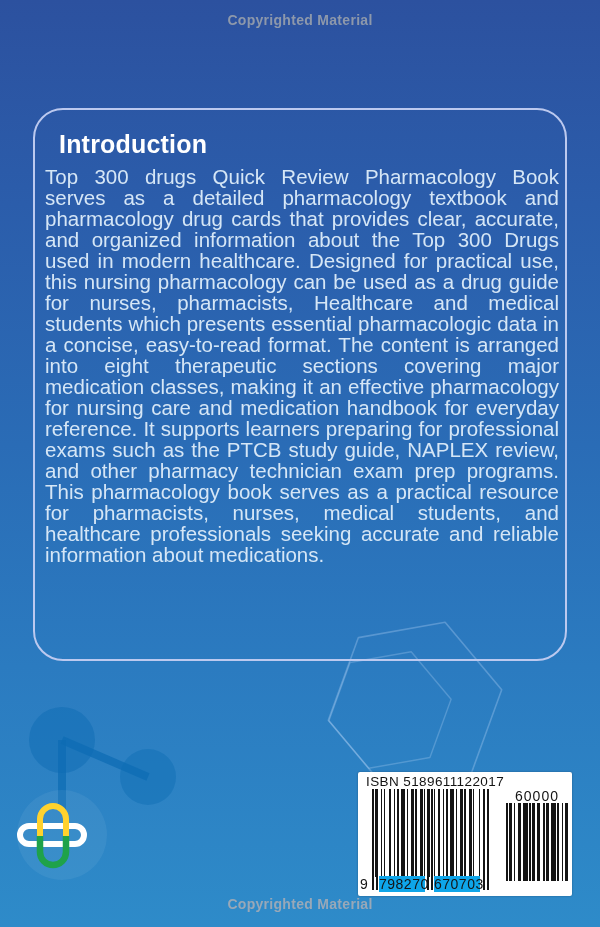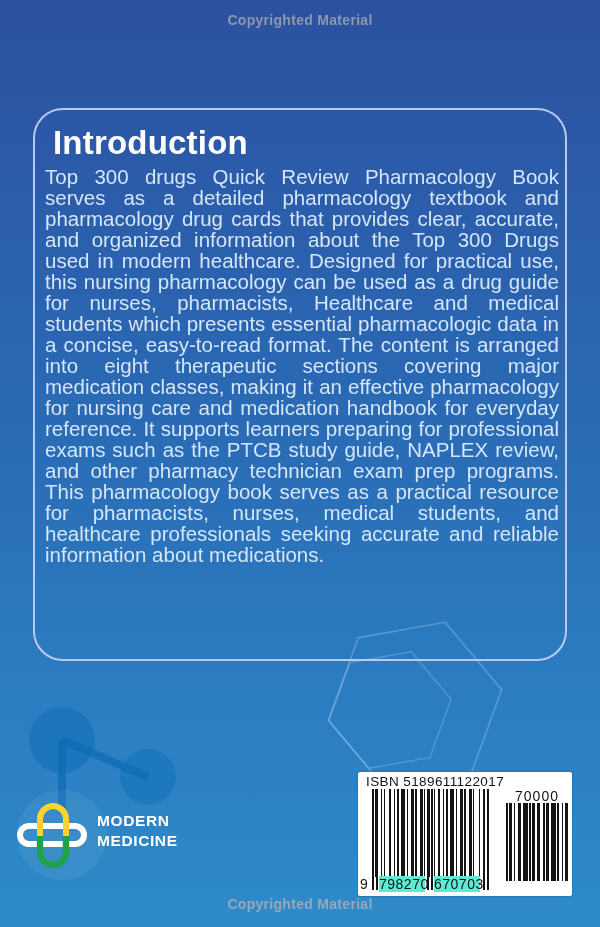--- a/index.html
+++ b/index.html
@@ -13,22 +13,22 @@
     color:#8d98ab;font-size:14px;font-weight:bold;letter-spacing:.3px;
   }
   .copyright.top{top:12px;}
   .copyright.bottom{top:896px;color:#98a8b8;}
   .hexart{position:absolute;left:0;top:0;width:600px;height:927px;}
   .panel{
     position:absolute;left:33px;top:108px;width:534px;height:553px;
     box-sizing:border-box;border:2px solid #bcc9ef;border-radius:30px;
   }
   .panel-title{
-    position:absolute;left:12px;top:8px;margin:6px;
-    color:#ffffff;font-size:33px;font-weight:bold;letter-spacing:.2px;
+    position:absolute;left:12px;top:8px;margin:12px;
+    color:#ffffff;font-size:25px;font-weight:bold;letter-spacing:.2px;
   }
   .panel-body{
     position:absolute;left:10px;top:56px;width:514px;margin:0;
     color:#d5e6f6;font-size:20.5px;line-height:21px;text-align:justify;
   }
   .brand{position:absolute;left:0;top:695px;width:300px;height:185px;}
   .brand-molecule{position:absolute;left:10px;top:0;width:190px;height:185px;}
   .brand-mark{position:absolute;left:10px;top:103px;width:84px;height:76px;}
   .brand-name{
     position:absolute;left:97px;top:116px;color:#ffffff;
@@ -39,21 +39,21 @@
     background:#ffffff;border-radius:2px;box-shadow:0 0 2px rgba(0,0,0,.35);
     color:#141414;
   }
   .isbn-label{position:absolute;left:8px;top:2px;font-size:13.5px;letter-spacing:.4px;}
   .bars{position:absolute;display:flex;align-items:stretch;overflow:hidden;}
   .bars-main{left:14px;top:17px;width:118px;height:88px;}
   .bars-supp{left:148px;top:31px;width:62px;height:78px;}
   .guard{position:absolute;width:2px;height:101px;top:17px;background:#141414;}
   .digits-row{position:absolute;top:104px;font-size:14px;letter-spacing:.5px;}
   .digit-group{position:absolute;top:104px;width:46px;text-align:center;
-    background:#5eead4;font-size:14px;letter-spacing:.5px;}
+    background:#0ea5e9;font-size:14px;letter-spacing:.5px;}
   .supp-label{position:absolute;left:148px;top:16px;width:62px;text-align:center;
     font-size:14px;letter-spacing:1px;}
 </style>
 </head>
 <body>
 
 <div class="stage">
 
   <div class="copyright top">Copyrighted Material</div>
 
@@ -73,24 +73,20 @@
       <line x1="52" y1="45" x2="52" y2="115" stroke="rgba(14,108,180,0.75)" stroke-width="8"></line>
       <circle cx="52" cy="45" r="33" fill="rgba(14,108,180,0.5)"></circle>
       <circle cx="138" cy="82" r="28" fill="rgba(14,108,180,0.45)"></circle>
       <circle cx="52" cy="140" r="45" fill="rgba(255,255,255,0.06)"></circle>
     </svg>
     <svg class="brand-mark" viewBox="0 0 84 76" aria-hidden="true">
       <rect x="10" y="28" width="64" height="18" rx="9" fill="none" stroke="#ffffff" stroke-width="6"></rect>
       <path d="M30,38 L30,21 A13,13 0 0 1 56,21 L56,38" fill="none" stroke="#ffd22e" stroke-width="6" stroke-linecap="butt"></path>
       <path d="M30,38 L30,54 A13,13 0 0 0 56,54 L56,38" fill="none" stroke="#1fa24a" stroke-width="6.5" stroke-linecap="butt"></path>
     </svg>
-    <div class="brand-name">
-      <div>MODERN</div>
-      <div>MEDICINE</div>
-    </div>
   </div>
 
   <div class="barcode-box">
     <div class="isbn-label">ISBN 5189611122017</div>
 
     <div class="bars bars-main">
         <span style="display: inline-block; height: 100%; flex: 0 0 auto; width: 1.45px; background: rgb(20, 20, 20);"></span>
         <span style="display: inline-block; height: 100%; flex: 0 0 auto; width: 1.45px; background: transparent;"></span>
         <span style="display: inline-block; height: 100%; flex: 0 0 auto; width: 2.9px; background: rgb(20, 20, 20);"></span>
         <span style="display: inline-block; height: 100%; flex: 0 0 auto; width: 2.9px; background: transparent;"></span>
@@ -147,21 +143,21 @@
     <div class="guard" style="left:18px;"></div>
     <div class="guard" style="left:69px;"></div>
     <div class="guard" style="left:73px;"></div>
     <div class="guard" style="left:125px;"></div>
     <div class="guard" style="left:129px;"></div>
 
     <div class="digits-row" style="left:2px;">9</div>
     <div class="digit-group" style="left:21px;">798270</div>
     <div class="digit-group" style="left:76px;">670703</div>
 
-    <div class="supp-label">70000</div>
+    <div class="supp-label">60000</div>
     <div class="bars bars-supp">
         <span style="display: inline-block; height: 100%; flex: 0 0 auto; width: 1.55px; background: rgb(20, 20, 20);"></span>
         <span style="display: inline-block; height: 100%; flex: 0 0 auto; width: 1.55px; background: transparent;"></span>
         <span style="display: inline-block; height: 100%; flex: 0 0 auto; width: 3.1px; background: rgb(20, 20, 20);"></span>
         <span style="display: inline-block; height: 100%; flex: 0 0 auto; width: 1.55px; background: transparent;"></span>
         <span style="display: inline-block; height: 100%; flex: 0 0 auto; width: 1.55px; background: rgb(20, 20, 20);"></span>
         <span style="display: inline-block; height: 100%; flex: 0 0 auto; width: 3.1px; background: transparent;"></span>
         <span style="display: inline-block; height: 100%; flex: 0 0 auto; width: 3.1px; background: rgb(20, 20, 20);"></span>
         <span style="display: inline-block; height: 100%; flex: 0 0 auto; width: 1.55px; background: transparent;"></span>
         <span style="display: inline-block; height: 100%; flex: 0 0 auto; width: 4.65px; background: rgb(20, 20, 20);"></span>

